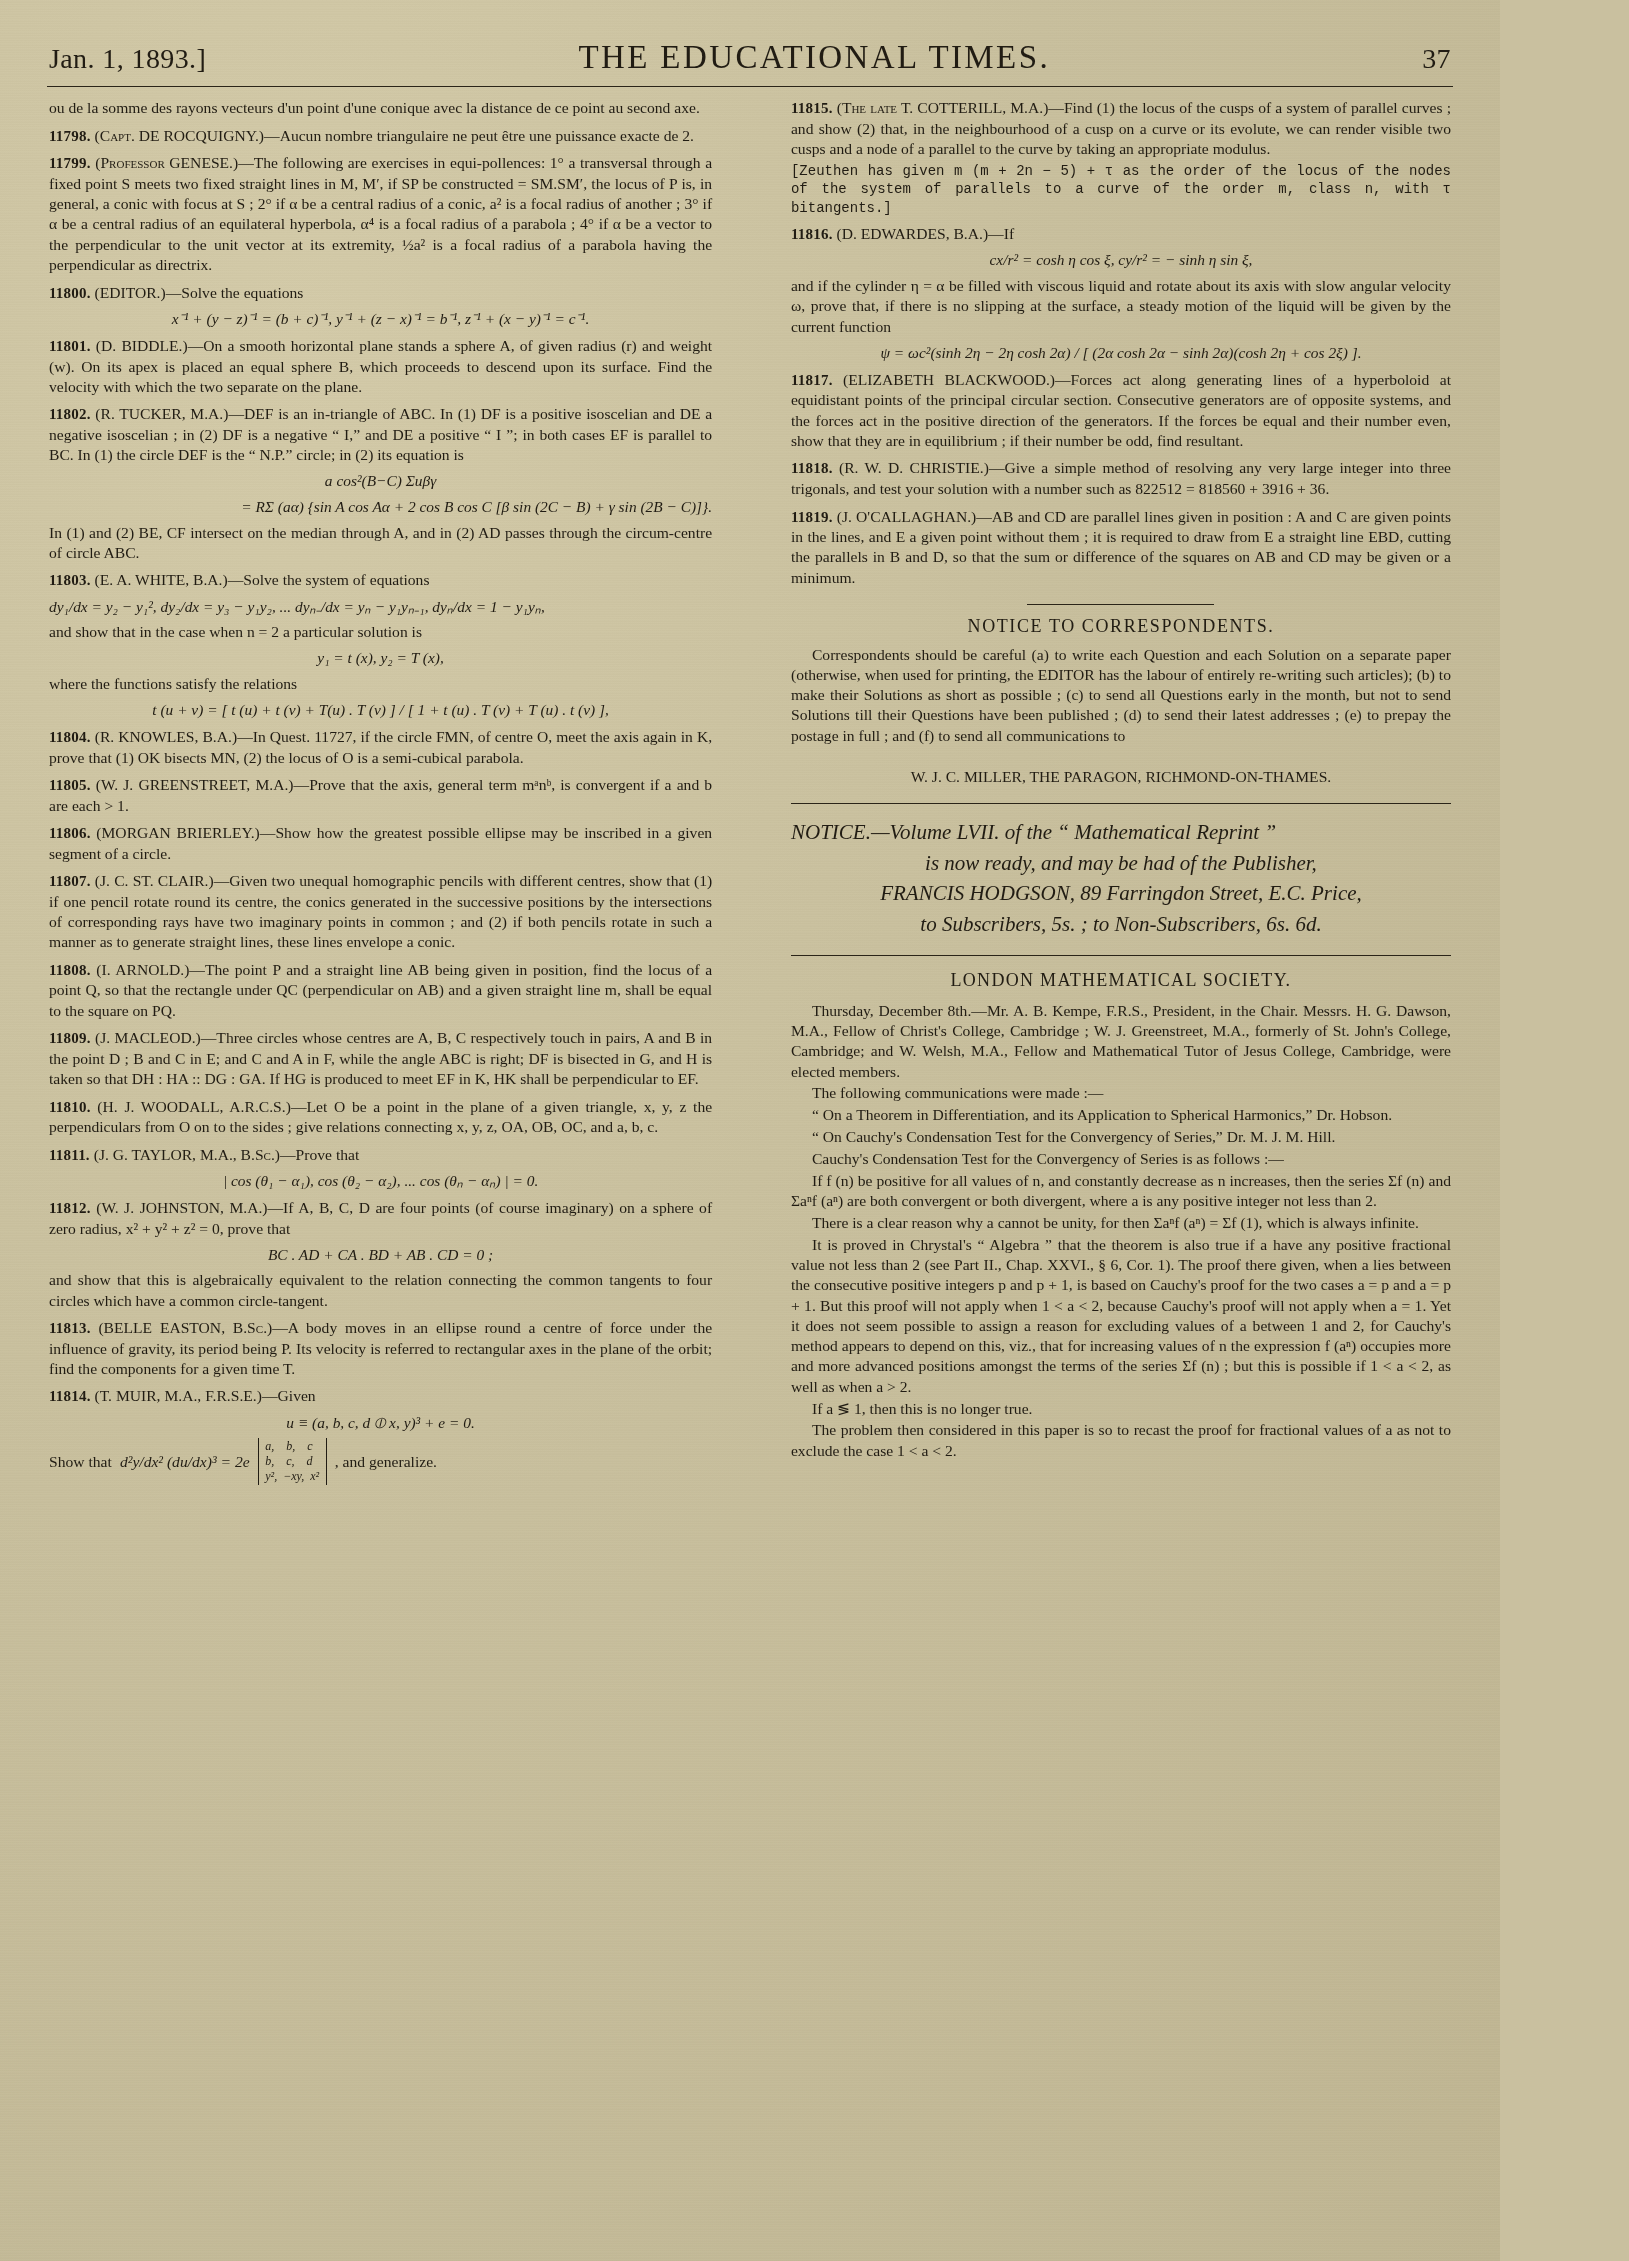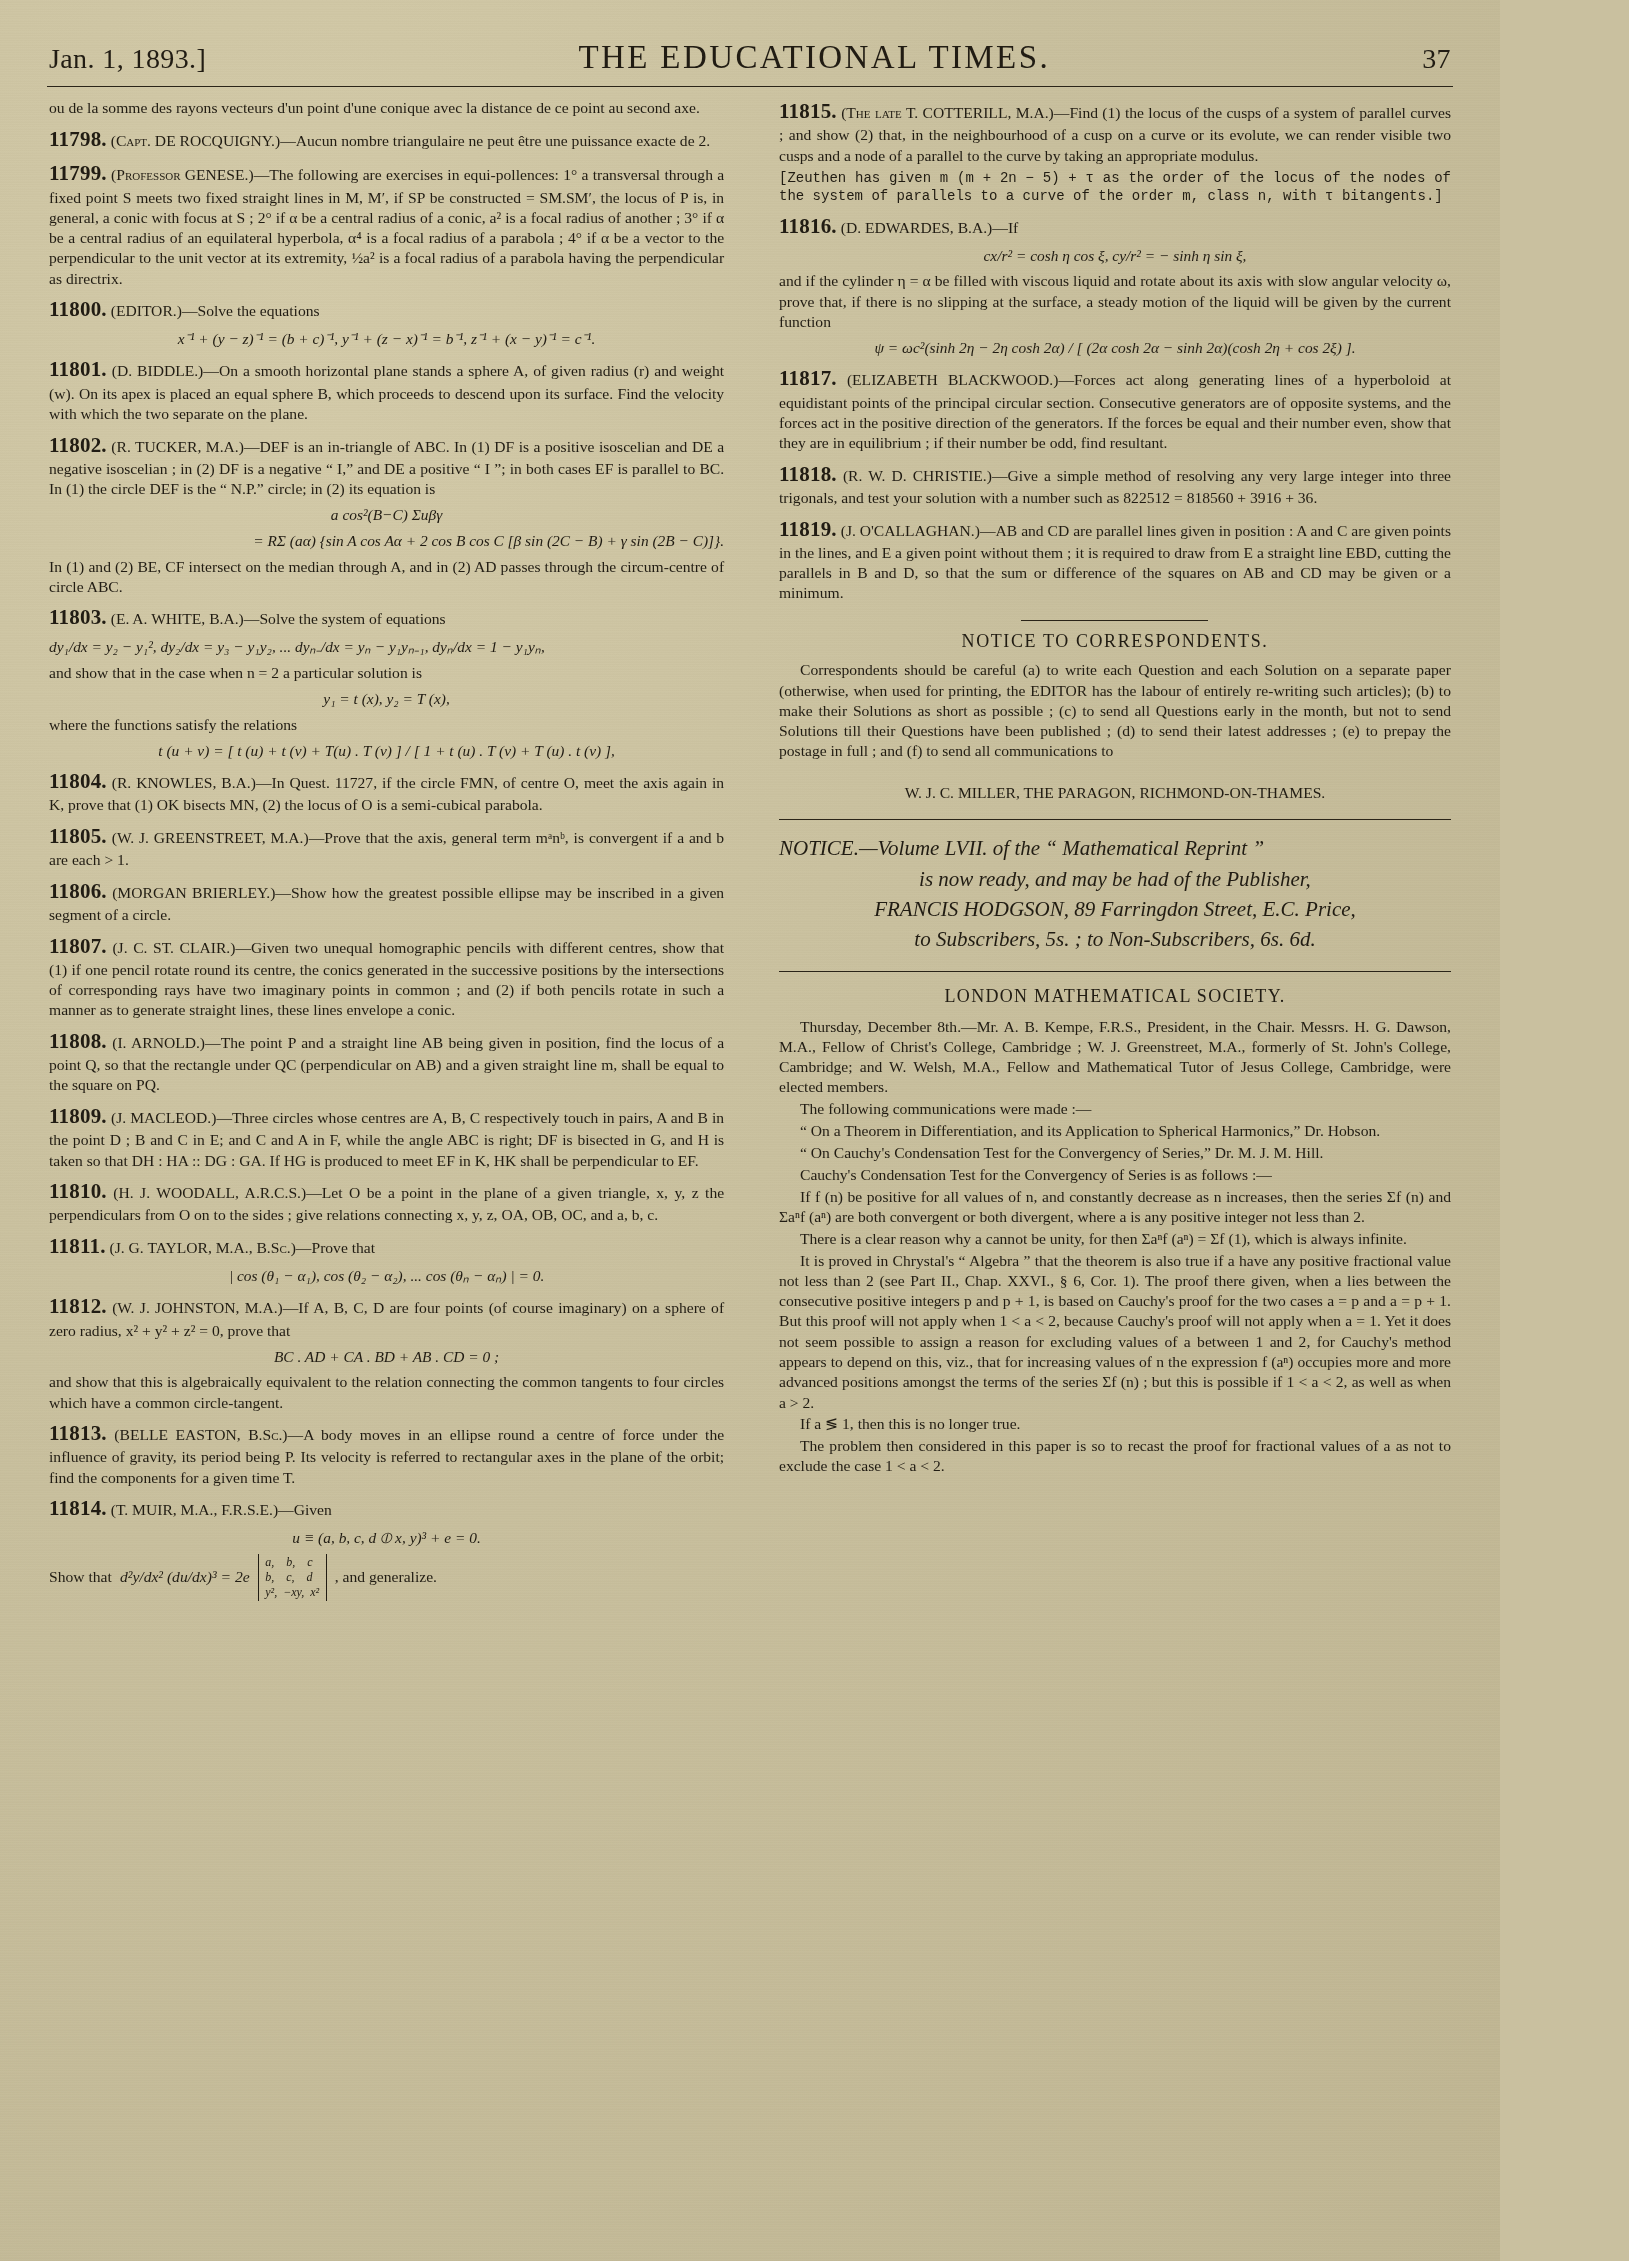--- a/index.html
+++ b/index.html
@@ -51,39 +51,39 @@
   }
   .rule{
     margin:9.7px 47px 0 47px;
     border-top:1.6px solid #2a2418;
   }
   
   .columns{
     position:relative;
     margin:11.4px 49px 0 49px;
     display:flex;
-    gap:4px;
+    gap:16px;
   }
   .col{
     width:754px;
     box-sizing:border-box;
     font-size:15.6px;
     line-height:1.30;
     text-align:justify;
   }
   .col.left{padding-right:21px;}
   .col.right{padding-left:24.4px;border-left:0;}
   .divider{
     width:1.6px;
     background:transparent;
     margin:0 0px;
   }
   p{margin:0 0 1.6px 0;text-indent:0;}
   .item{margin:0 0 7.3px 0;}
-  .num{font-weight:bold;font-size:21px;letter-spacing:0.2px;}
+  .num{font-weight:bold;font-size:15px;letter-spacing:0.2px;}
   .sc{font-variant:small-caps;}
   .eq{
     text-align:center;
     margin:5.7px 0 5.7px 0;
     font-style:italic;
     font-size:15.4px;
   }
   .centered{text-align:center;}
   
   .sect-rule{

